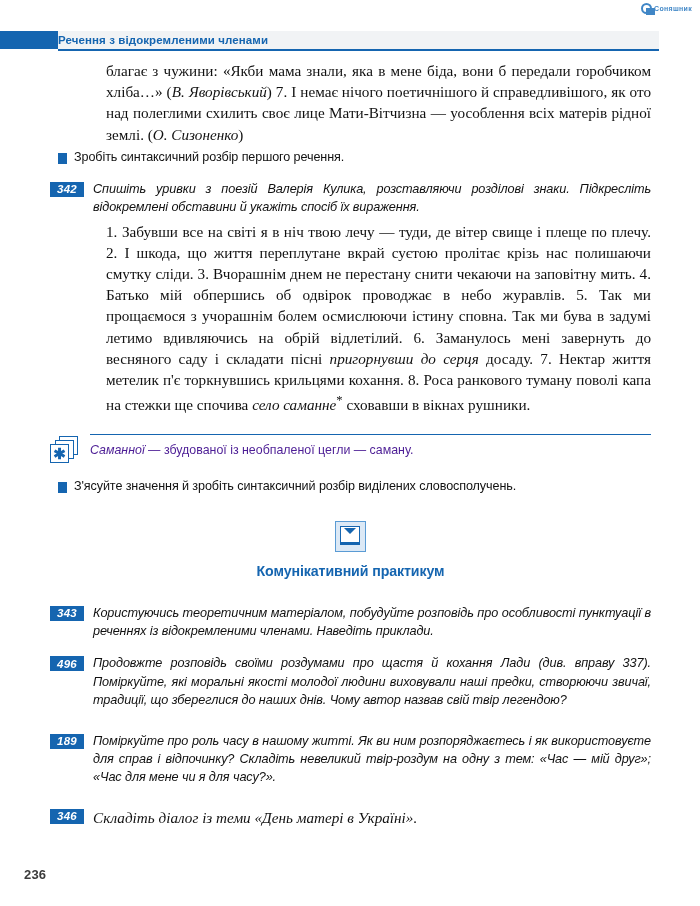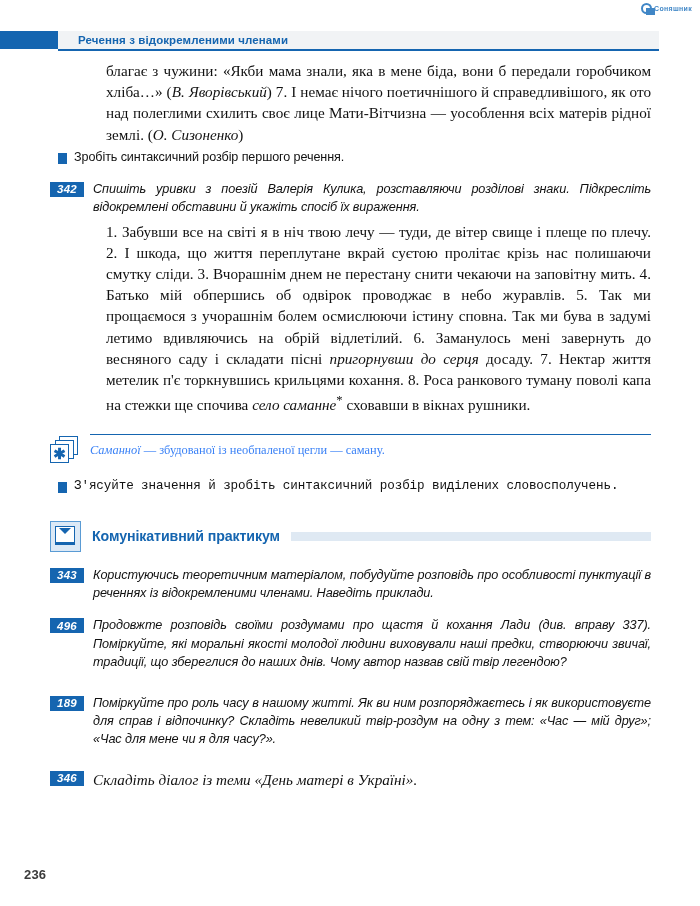--- a/index.html
+++ b/index.html
@@ -57,21 +57,21 @@
   }
   .runhead-tab {
     width: 58px;
     background: #1565b0;
   }
   .runhead-body {
     flex: 1;
     background: #f1f3f5;
     display: flex;
     align-items: center;
-    padding-left: 20px;
+    padding-left: 0;
   }
   .runhead-title {
     font-size: 11.5px;
     font-weight: bold;
     color: #1565b0;
     letter-spacing: .1px;
     white-space: nowrap;
   }
   .runhead-rule {
     position: absolute;
@@ -192,32 +192,33 @@
     line-height: 1;
   }
   .footnote-col { flex: 1; }
   .footnote-rule {
     height: 1.4px;
     background: #1565b0;
     width: 100%;
     margin-bottom: 7px;
   }
   .footnote-text {
-    font-family: Liberation Serif, serif;
+    font-family: Liberation Sans, sans-serif;
     font-size: 12.4px;
     line-height: 16px;
-    color: #3b82f6;
+    color: #4c1d95;
   }
 
   
   .section {
     display: flex;
     align-items: center;
     gap: 11px;
     margin-top: 26px;
+    flex-direction: column;
   }
   .sec-icon {
     width: 31px; height: 31px;
     background: #dce9f6;
     border: 1.6px solid #5a9bd4;
     position: relative;
     flex: 0 0 auto;
   }
   .sec-icon .screen {
     position: absolute;
@@ -301,21 +302,21 @@
       <span class="card c2"></span>
       <span class="card c1"></span>
       <span class="star">✱</span>
     </span>
     <span class="footnote-col">
       <span class="footnote-rule" style="display:block;"></span>
       <span class="footnote-text" style="display:block;"><span class="ital">Саманної</span><span> — збудованої із необпаленої цегли — саману.</span></span>
     </span>
   </div>
 
-  <div class="task-line" style="margin-top:14px;font-family:Liberation Mono, monospace;">
+  <div class="task-line" style="margin-top:14px;">
     <span class="bullet-sq"></span>
     <span class="task-text">З'ясуйте значення й зробіть синтаксичний розбір виділених словосполучень.</span>
   </div>
 
   <div class="section">
     <span class="sec-icon">
       <span class="screen"></span>
       <span class="chev"></span>
     </span>
     <span class="sec-title">Комунікативний практикум</span>

